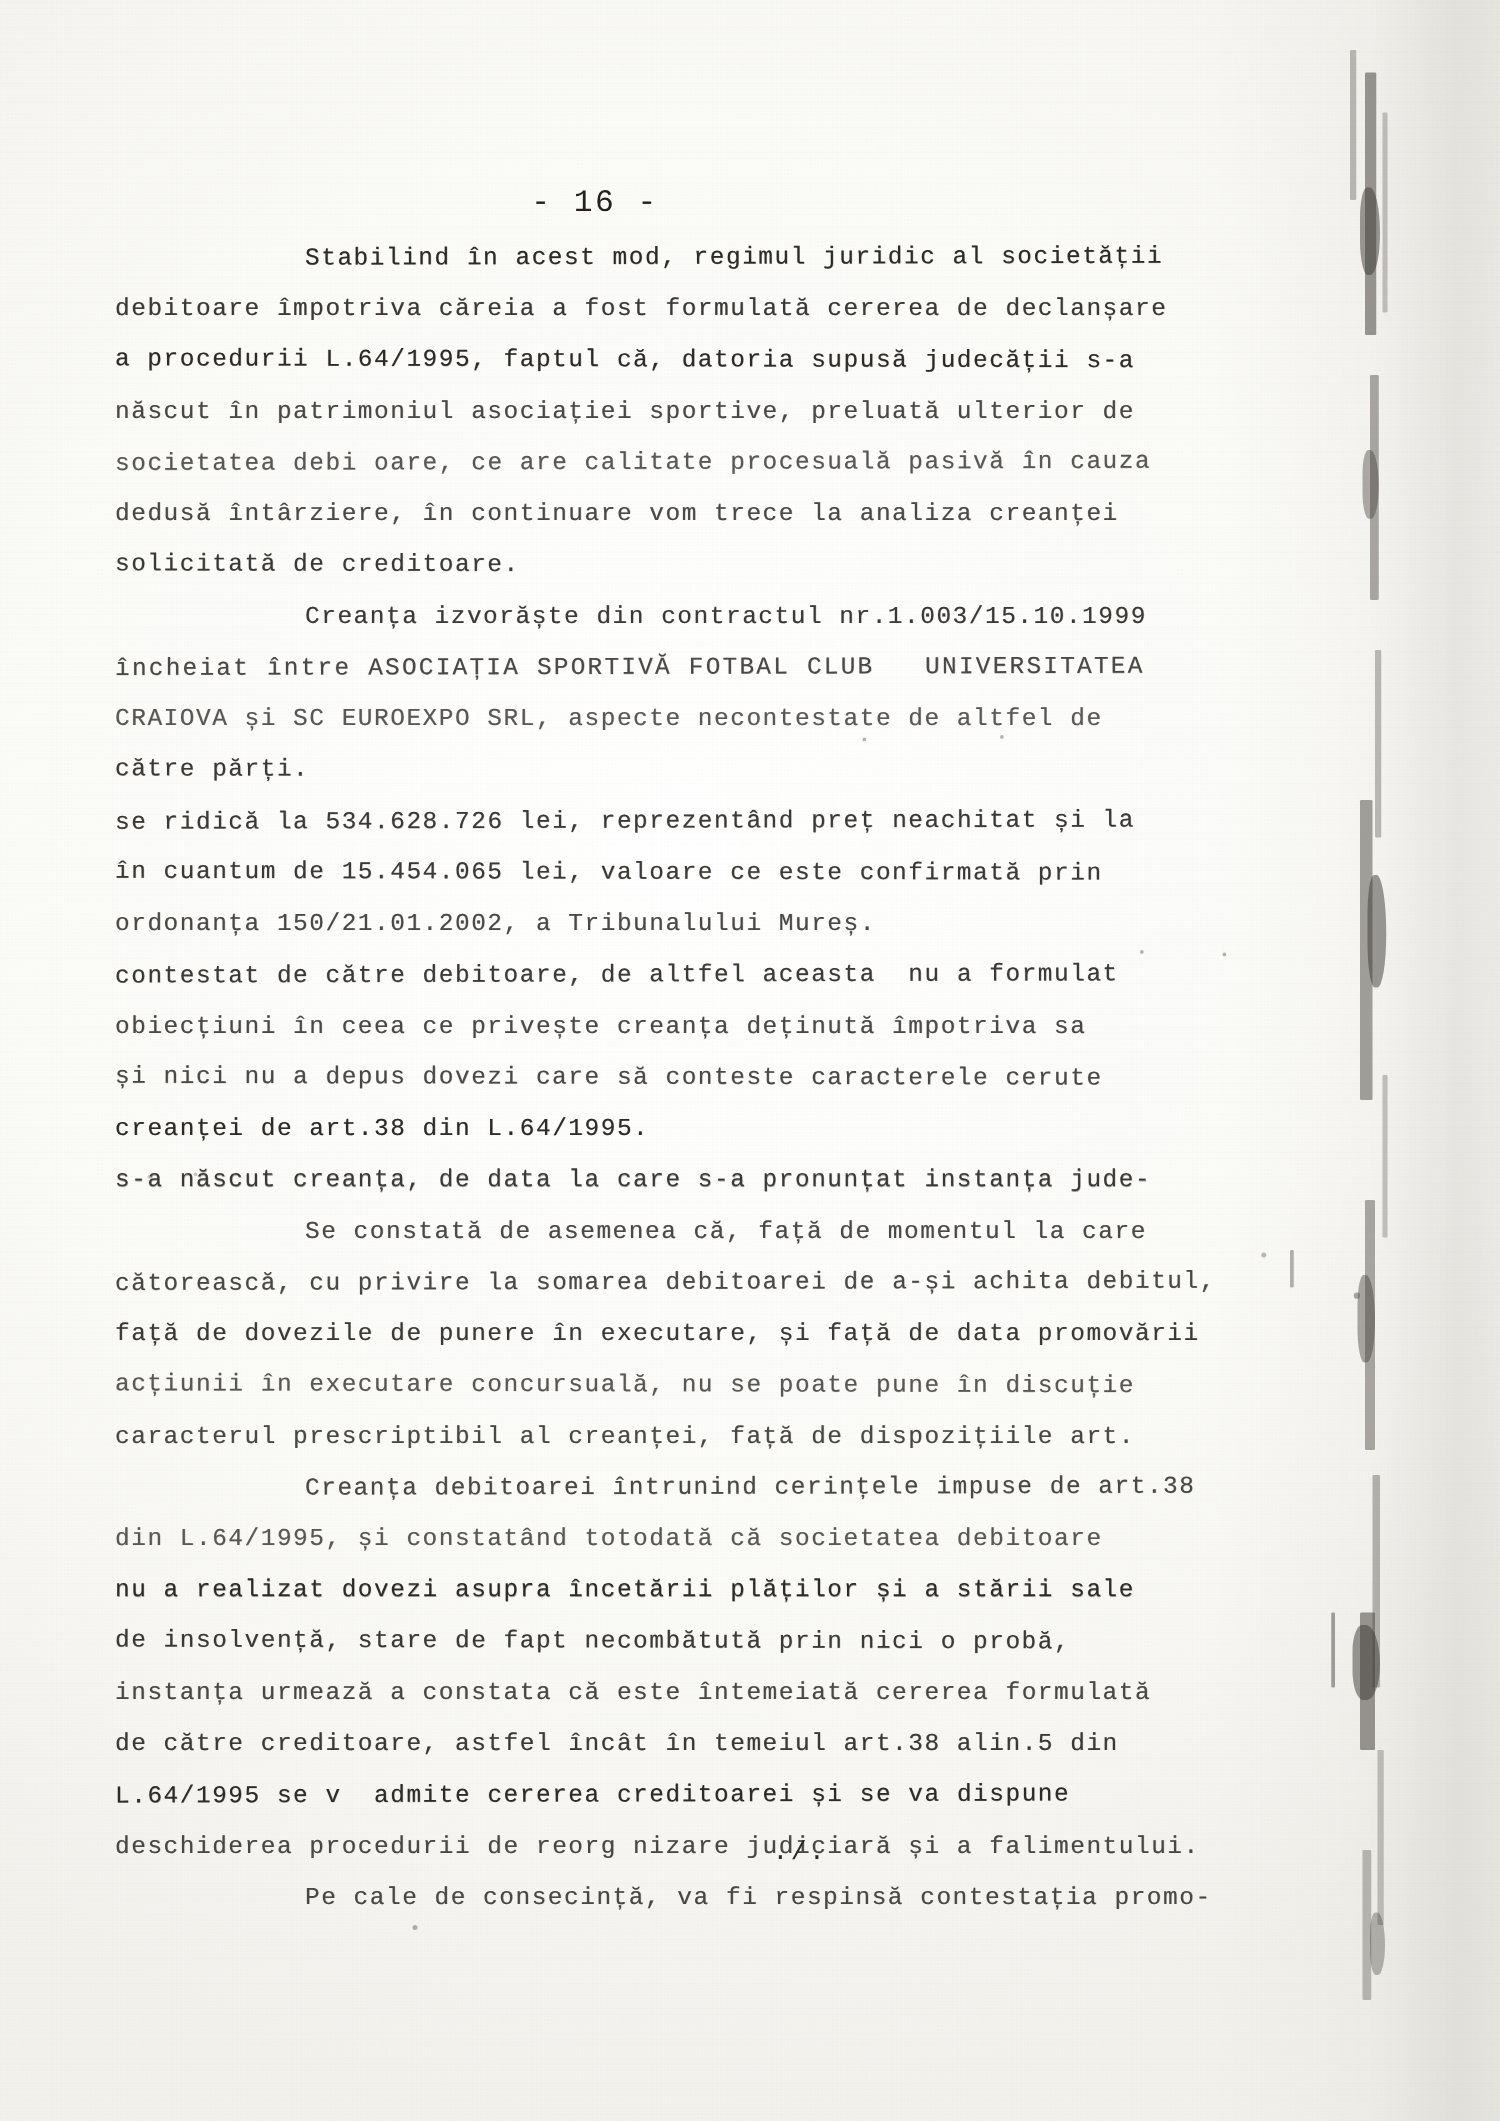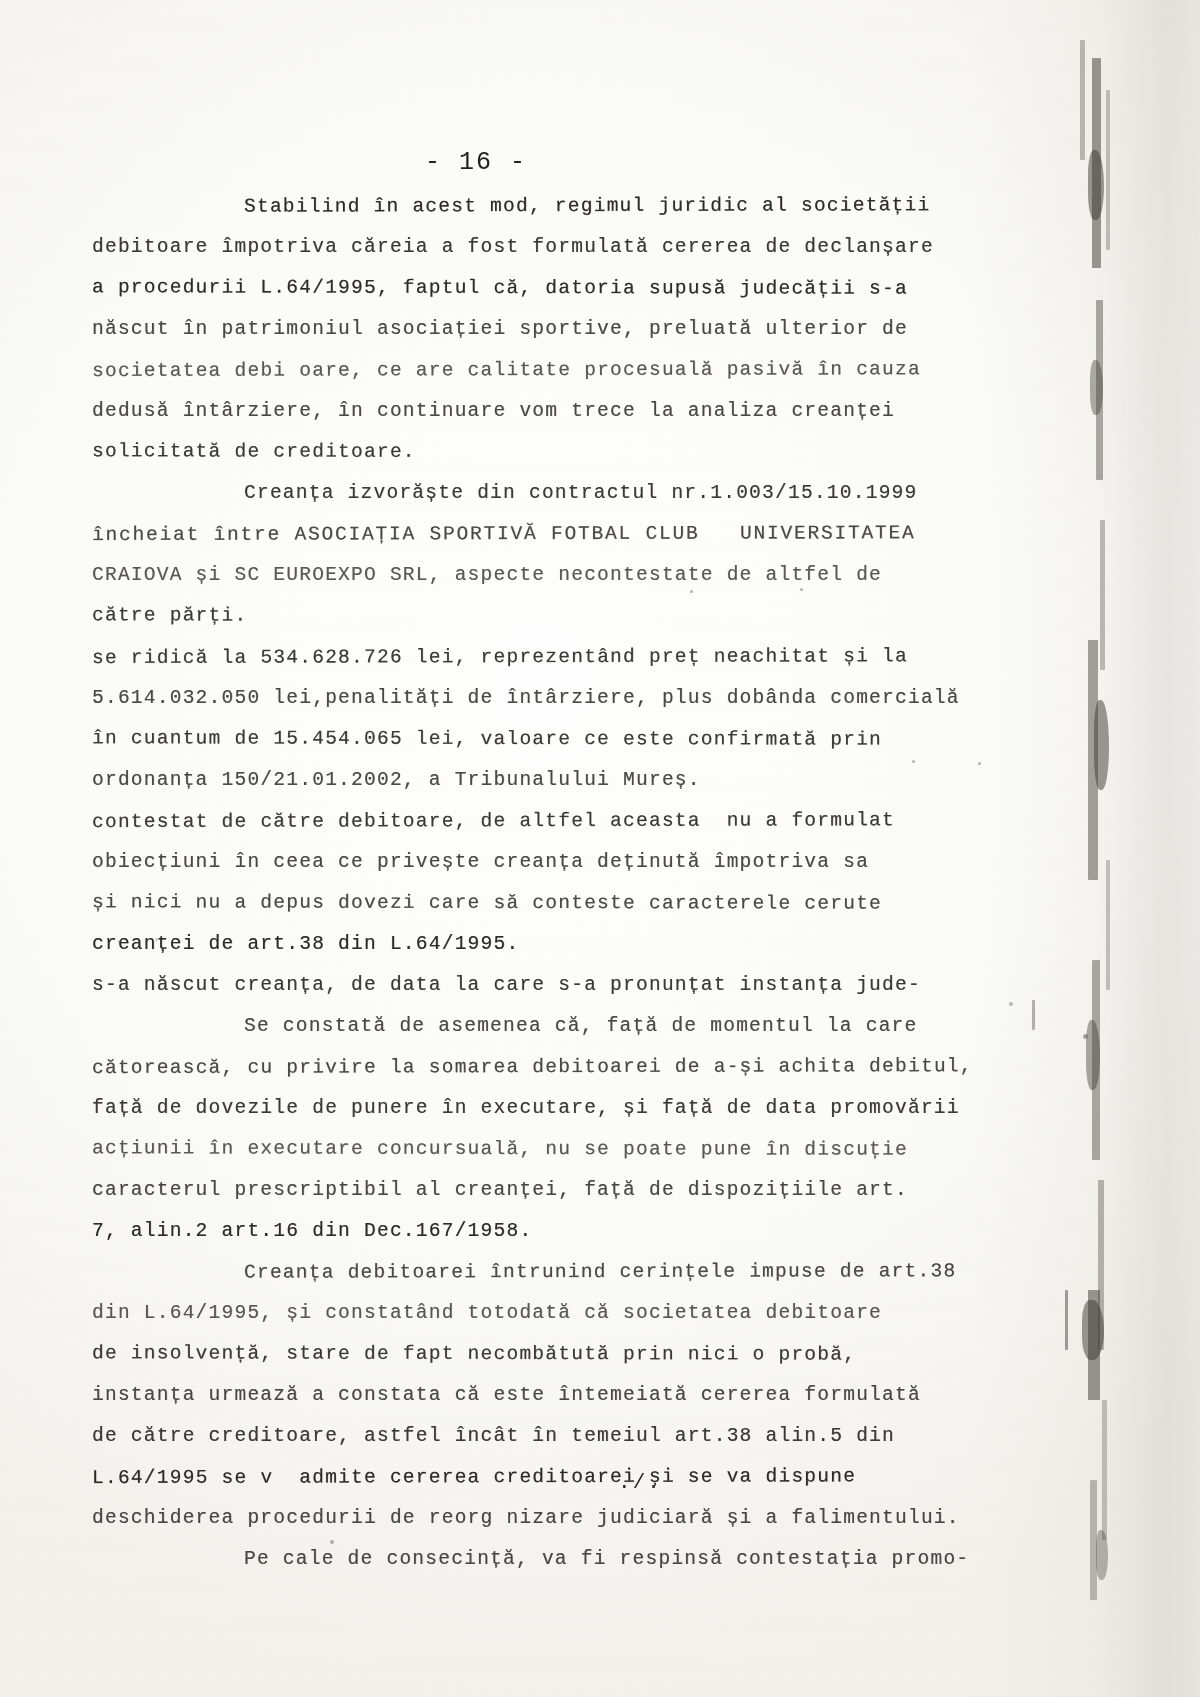--- a/index.html
+++ b/index.html
@@ -178,45 +178,44 @@
 
     <div>
       <div class="line indent f2">Creanța izvorăște din contractul nr.1.003/15.10.1999</div>
       <div class="line f3 tilt-a caps">încheiat între ASOCIAȚIA SPORTIVĂ FOTBAL CLUB   UNIVERSITATEA</div>
       <div class="line f4">CRAIOVA și SC EUROEXPO SRL, aspecte necontestate de altfel de</div>
       <div class="line f2 tilt-b">către părți.</div>
     </div>
 
     <div>
       <div class="line f2 tilt-a">se ridică la 534.628.726 lei, reprezentând preț neachitat și la</div>
-      <div class="line f3">5.614.032.050 lei,penalități de întârziere, plus dobânda comercială</div>
       <div class="line f2 tilt-b">în cuantum de 15.454.065 lei, valoare ce este confirmată prin</div>
       <div class="line f3">ordonanța 150/21.01.2002, a Tribunalului Mureș.</div>
     </div>
 
     <div>
       <div class="line f2 tilt-a">contestat de către debitoare, de altfel aceasta  nu a formulat</div>
       <div class="line f3">obiecțiuni în ceea ce privește creanța deținută împotriva sa</div>
       <div class="line f3 tilt-b">și nici nu a depus dovezi care să conteste caracterele cerute</div>
       <div class="line f1"><span>creanței de art.38 din L.64/1995.</span></div>
     </div>
 
     <div>
       <div class="line f2">s-a născut creanța, de data la care s-a pronunțat instanța jude-</div>
       <div class="line indent f3">Se constată de asemenea că, față de momentul la care</div>
       <div class="line f3 tilt-a">cătorească, cu privire la somarea debitoarei de a-și achita debitul,</div>
       <div class="line f2">față de dovezile de punere în executare, și față de data promovării</div>
       <div class="line f4 tilt-b">acțiunii în executare concursuală, nu se poate pune în discuție</div>
       <div class="line f3">caracterul prescriptibil al creanței, față de dispozițiile art.</div>
-      <div class="line f1">7, alin.2 art.16 din Dec.167/1958.</div>
     </div>
 
     <div>
       <div class="line indent f3 tilt-a">Creanța debitoarei întrunind cerințele impuse de art.38</div>
       <div class="line f4">din L.64/1995, și constatând totodată că societatea debitoare</div>
+      <div class="line f1">nu a realizat dovezi asupra încetării plăților și a stării sale</div>
       <div class="line f2 tilt-b">de insolvență, stare de fapt necombătută prin nici o probă,</div>
       <div class="line f3">instanța urmează a constata că este întemeiată cererea formulată</div>
       <div class="line f2">de către creditoare, astfel încât în temeiul art.38 alin.5 din</div>
       <div class="line f1 tilt-a">L.64/1995 se v  admite cererea creditoarei și se va dispune</div>
       <div class="line f3">deschiderea procedurii de reorg nizare judiciară și a falimentului.</div>
     </div>
 
     <div>
       <div class="line indent f3">Pe cale de consecință, va fi respinsă contestația promo-</div>
 

